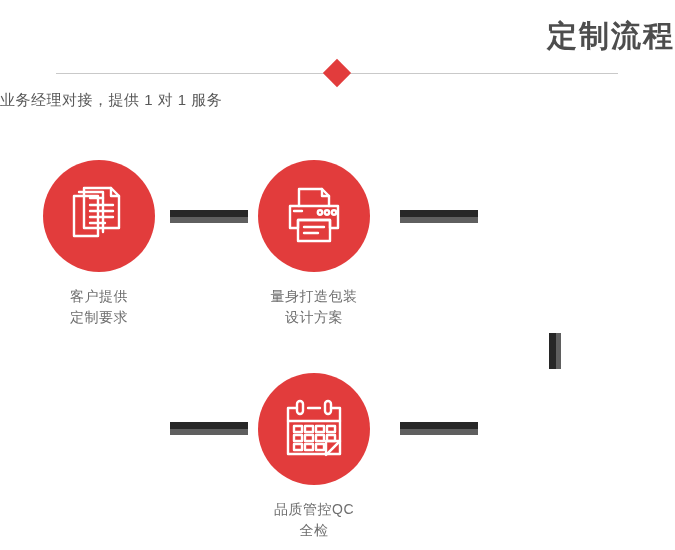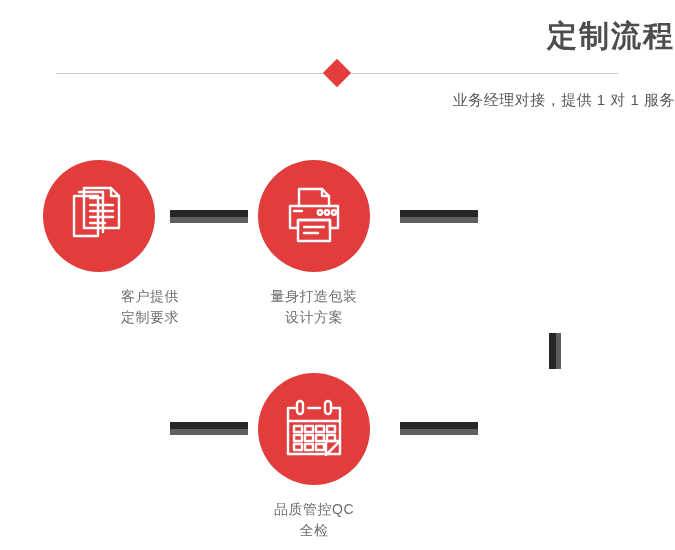--- a/index.html
+++ b/index.html
@@ -66,21 +66,21 @@
     margin-left: -10px;
     margin-top: -10px;
     background: #e23c3c;
     transform: rotate(45deg);
   }
   .subtitle {
     position: absolute;
     left: 0;
     top: 89px;
     width: 675px;
-    text-align: right;
+    text-align: left;
     font-size: 15px;
     color: #585858;
     letter-spacing: 0.5px;
     line-height: 22px;
   }
 
   
   .flow {
     position: absolute;
     left: 0;
@@ -89,21 +89,21 @@
     height: 400px;
   }
 
   .step {
     position: absolute;
     width: 160px;
     text-align: center;
   }
   .step.r1 { top: 10px; }
   .step.r2 { top: 223px; }
-  .step.c1 { left: 19px; text-align: right; }
+  .step.c1 { left: 19px; }
   .step.c2 { left: 234px; }
   .step.c3 { left: 477px; }
 
   .circle {
     width: 112px;
     height: 112px;
     margin: 0 auto;
     border-radius: 50%;
     background: #e23c3c;
     display: flex;

